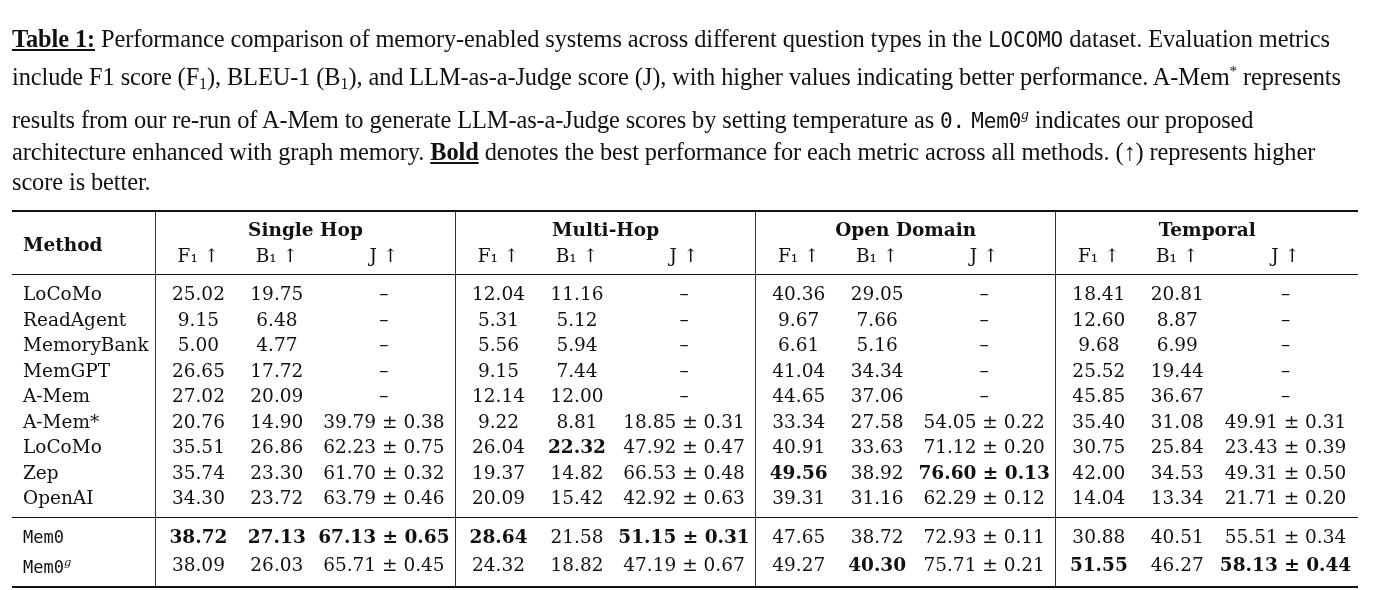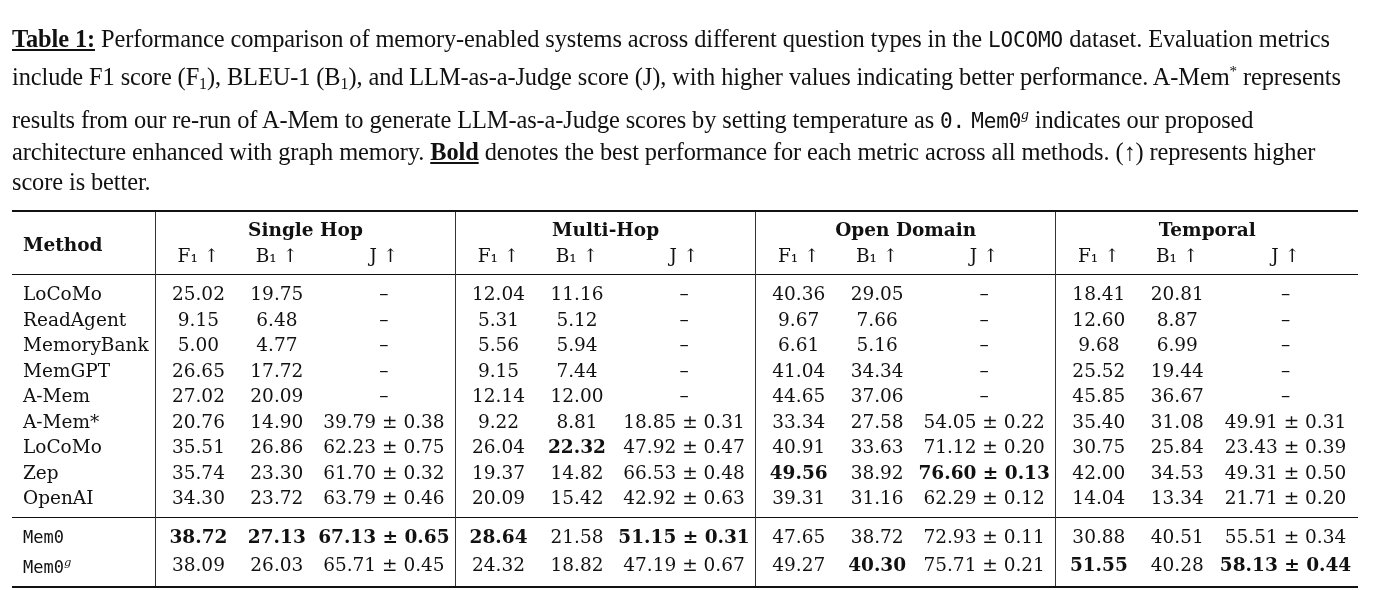--- a/index.html
+++ b/index.html
@@ -291,21 +291,21 @@
         <td class="vl">38.09</td>
         <td class="">26.03</td>
         <td class="">65.71 ± 0.45</td>
         <td class="vl">24.32</td>
         <td class="">18.82</td>
         <td class="">47.19 ± 0.67</td>
         <td class="vl">49.27</td>
         <td class="bold">40.30</td>
         <td class="">75.71 ± 0.21</td>
         <td class="vl bold">51.55</td>
-        <td class="">40.28</td>
+        <td class="">46.27</td>
         <td class="bold">58.13 ± 0.44</td>
       </tr>
       <tr class="spacer">
         <td></td>
         <td class="vl"></td>
         <td></td>
         <td></td>
         <td class="vl"></td>
         <td></td>
         <td></td>

